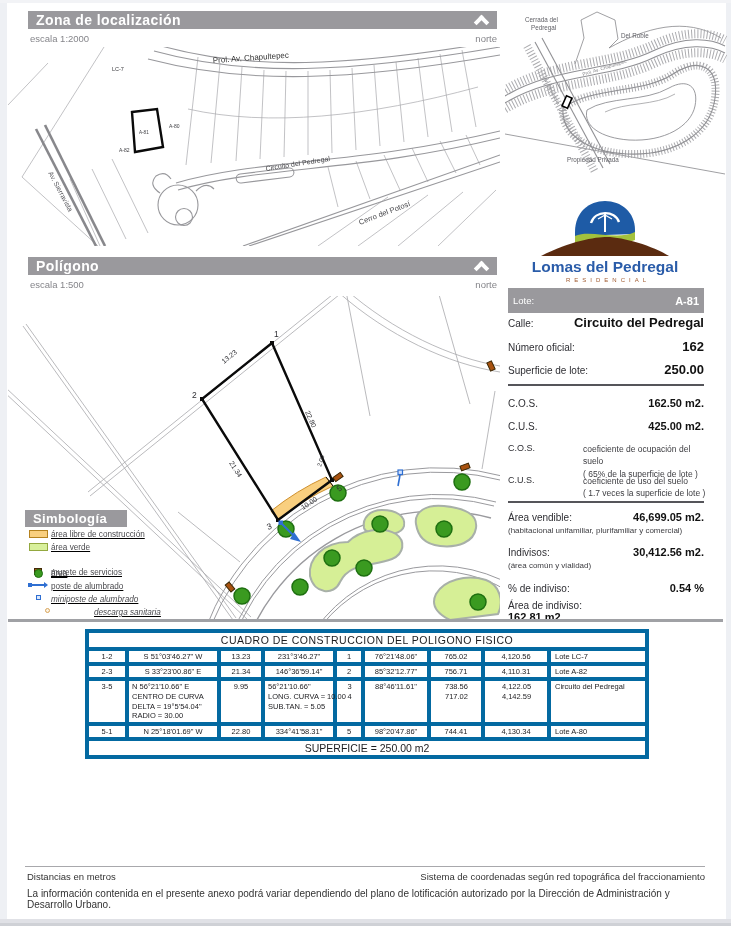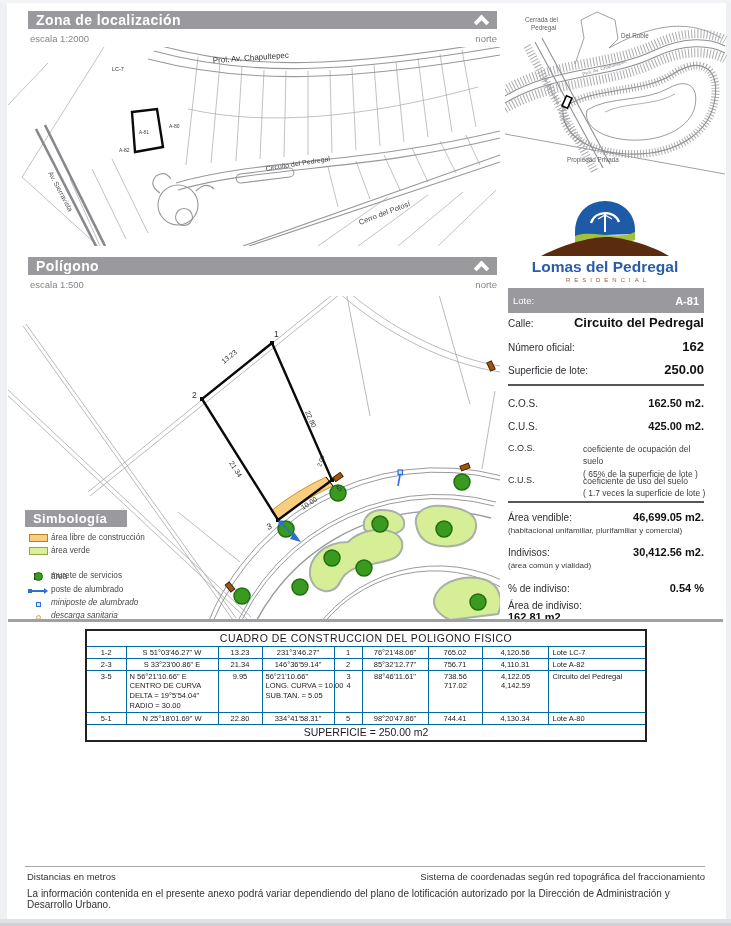--- a/index.html
+++ b/index.html
@@ -11,28 +11,28 @@
   .bar .t{font-weight:bold;letter-spacing:.4px;padding-left:8px;}
   .chev{width:11px;height:11px;border-left:4px solid #fff;border-top:4px solid #fff;transform:rotate(45deg);margin-left:auto;margin-right:10px;margin-top:4px;}
   .muted{color:#85858a;}
   .row{position:absolute;display:flex;justify-content:space-between;align-items:baseline;}
   .lbl{font-size:10px;color:#2e2e33;}
   .val{font-weight:bold;color:#111;}
   .sep{position:absolute;height:2px;background:#55555a;}
   .sub{font-size:8px;color:#3c3c40;}
   .desc{font-size:8.5px;color:#3c3c40;line-height:1.45;}
   table.cuadro{border-collapse:collapse;table-layout:fixed;width:562px;}
-  table.cuadro td,table.cuadro th{border:1px solid #0369a1;font-size:7.5px;font-weight:normal;text-align:center;padding:1px 2px;color:#1c1c1f;}
+  table.cuadro td,table.cuadro th{border:4px solid #0369a1;font-size:7.5px;font-weight:normal;text-align:center;padding:1px 2px;color:#1c1c1f;}
   table.cuadro .title{font-size:10.5px;letter-spacing:.5px;height:16px;}
   table.cuadro .head td{font-size:8px;height:13px;}
   table.cuadro .sup{font-size:10.5px;height:17px;}
   table.cuadro .pre{white-space:pre;text-align:left;padding-left:3px;line-height:1.3;}
   table.cuadro .top td{vertical-align:top;}
   table.cuadro .left{text-align:left;padding-left:4px;}
-  .legend-row{position:absolute;display:flex;align-items:flex-end;height:12px;}
+  .legend-row{position:absolute;display:flex;align-items:flex-start;height:12px;text-decoration:underline;}
   .legend-ic{width:26px;display:flex;justify-content:center;align-items:center;}
   .legend-lb{font-size:8.2px;color:#4a4a4e;}
 </style>
 </head>
 <body>
 
 <div class="page">
 
   <div class="edge" style="left:0;top:0;width:7px;height:926px;background:#eef0f4;"></div>
   <div class="edge" style="right:0;top:0;width:5px;height:926px;background:#eef0f4;"></div>
@@ -285,21 +285,21 @@
         <span style="width:0;height:0;border-left:4px solid #2f6fd2;border-top:3px solid transparent;border-bottom:3px solid transparent;"></span>
     </span>
     <span class="legend-lb">poste de alumbrado</span>
   </div>
   <div class="legend-row" style="left:25px;top:595px;">
     <span class="legend-ic">
         <span style="width:5px;height:5px;background:#dbe7fb;border:1.5px solid #2f6fd2;"></span>
       </span>
     <span class="legend-lb" style="font-style:italic;">miniposte de alumbrado</span>
   </div>
-  <div class="legend-row" style="left:25px;top:608px;">
+  <div class="legend-row" style="left:34px;top:608px;gap:34px;">
     <span class="legend-ic">
         <span style="width:5px;height:5px;border-radius:50%;background:#fdf3e2;border:1px solid #d7a45a;"></span>
       </span>
     <span class="legend-lb" style="font-style:italic;">descarga sanitaria</span>
   </div>
 
   <div class="bar abs" style="left:508px;top:288px;width:196px;height:25px;">
     <span style="font-size:9.5px;padding-left:5px;">Lote:</span>
     <span style="font-size:11px;font-weight:bold;margin-left:auto;padding-right:5px;">A-81</span>
   </div>

